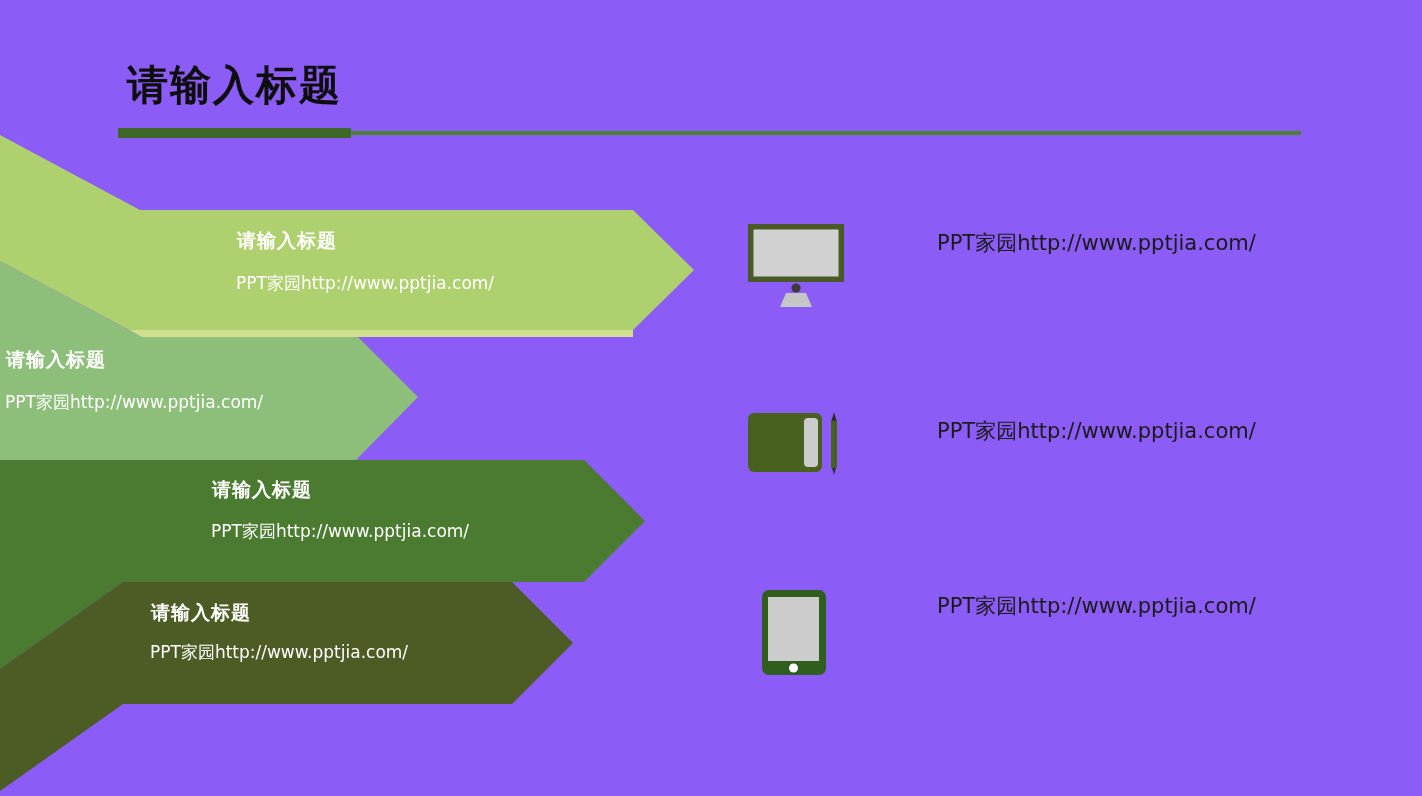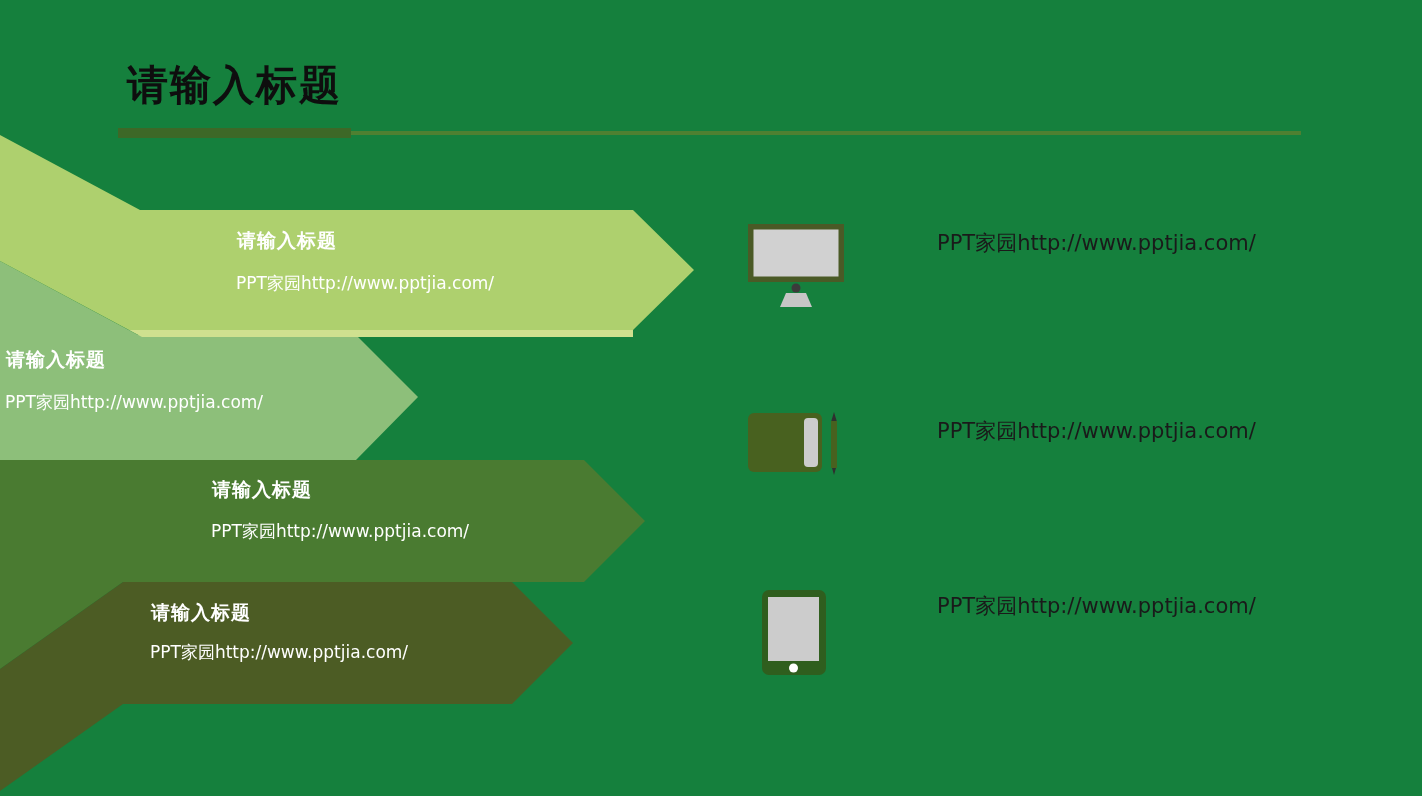--- a/index.html
+++ b/index.html
@@ -1,19 +1,19 @@
 <!DOCTYPE html>
 <html><head>
 <meta charset="utf-8">
 <style>
   html,body{margin:0;padding:0;background:#ffffff;}
   #slide{
     position:relative;
     width:1422px;height:796px;
-    background:#15803d;
+    background:#8b5cf6;
     overflow:hidden;
     font-family:"DejaVu Sans","Liberation Sans",sans-serif;
   }
   .abs{position:absolute;}
   #page-title{
     left:127px;top:58px;
     font-size:41px;font-weight:800;color:#0e0e0e;
     letter-spacing:2px;white-space:nowrap;
   }
   #title-bar{left:118px;top:128px;width:233px;height:10px;}

